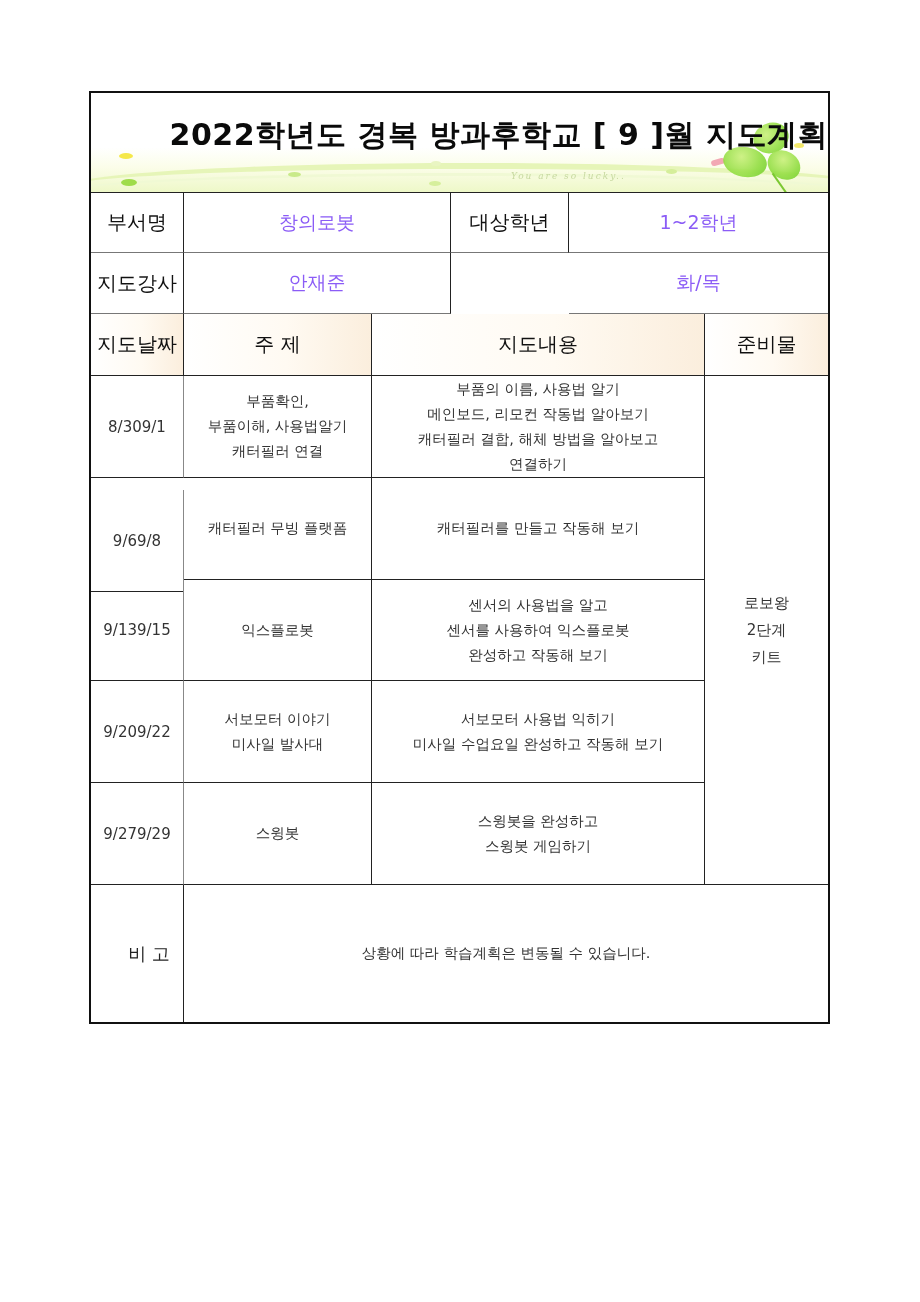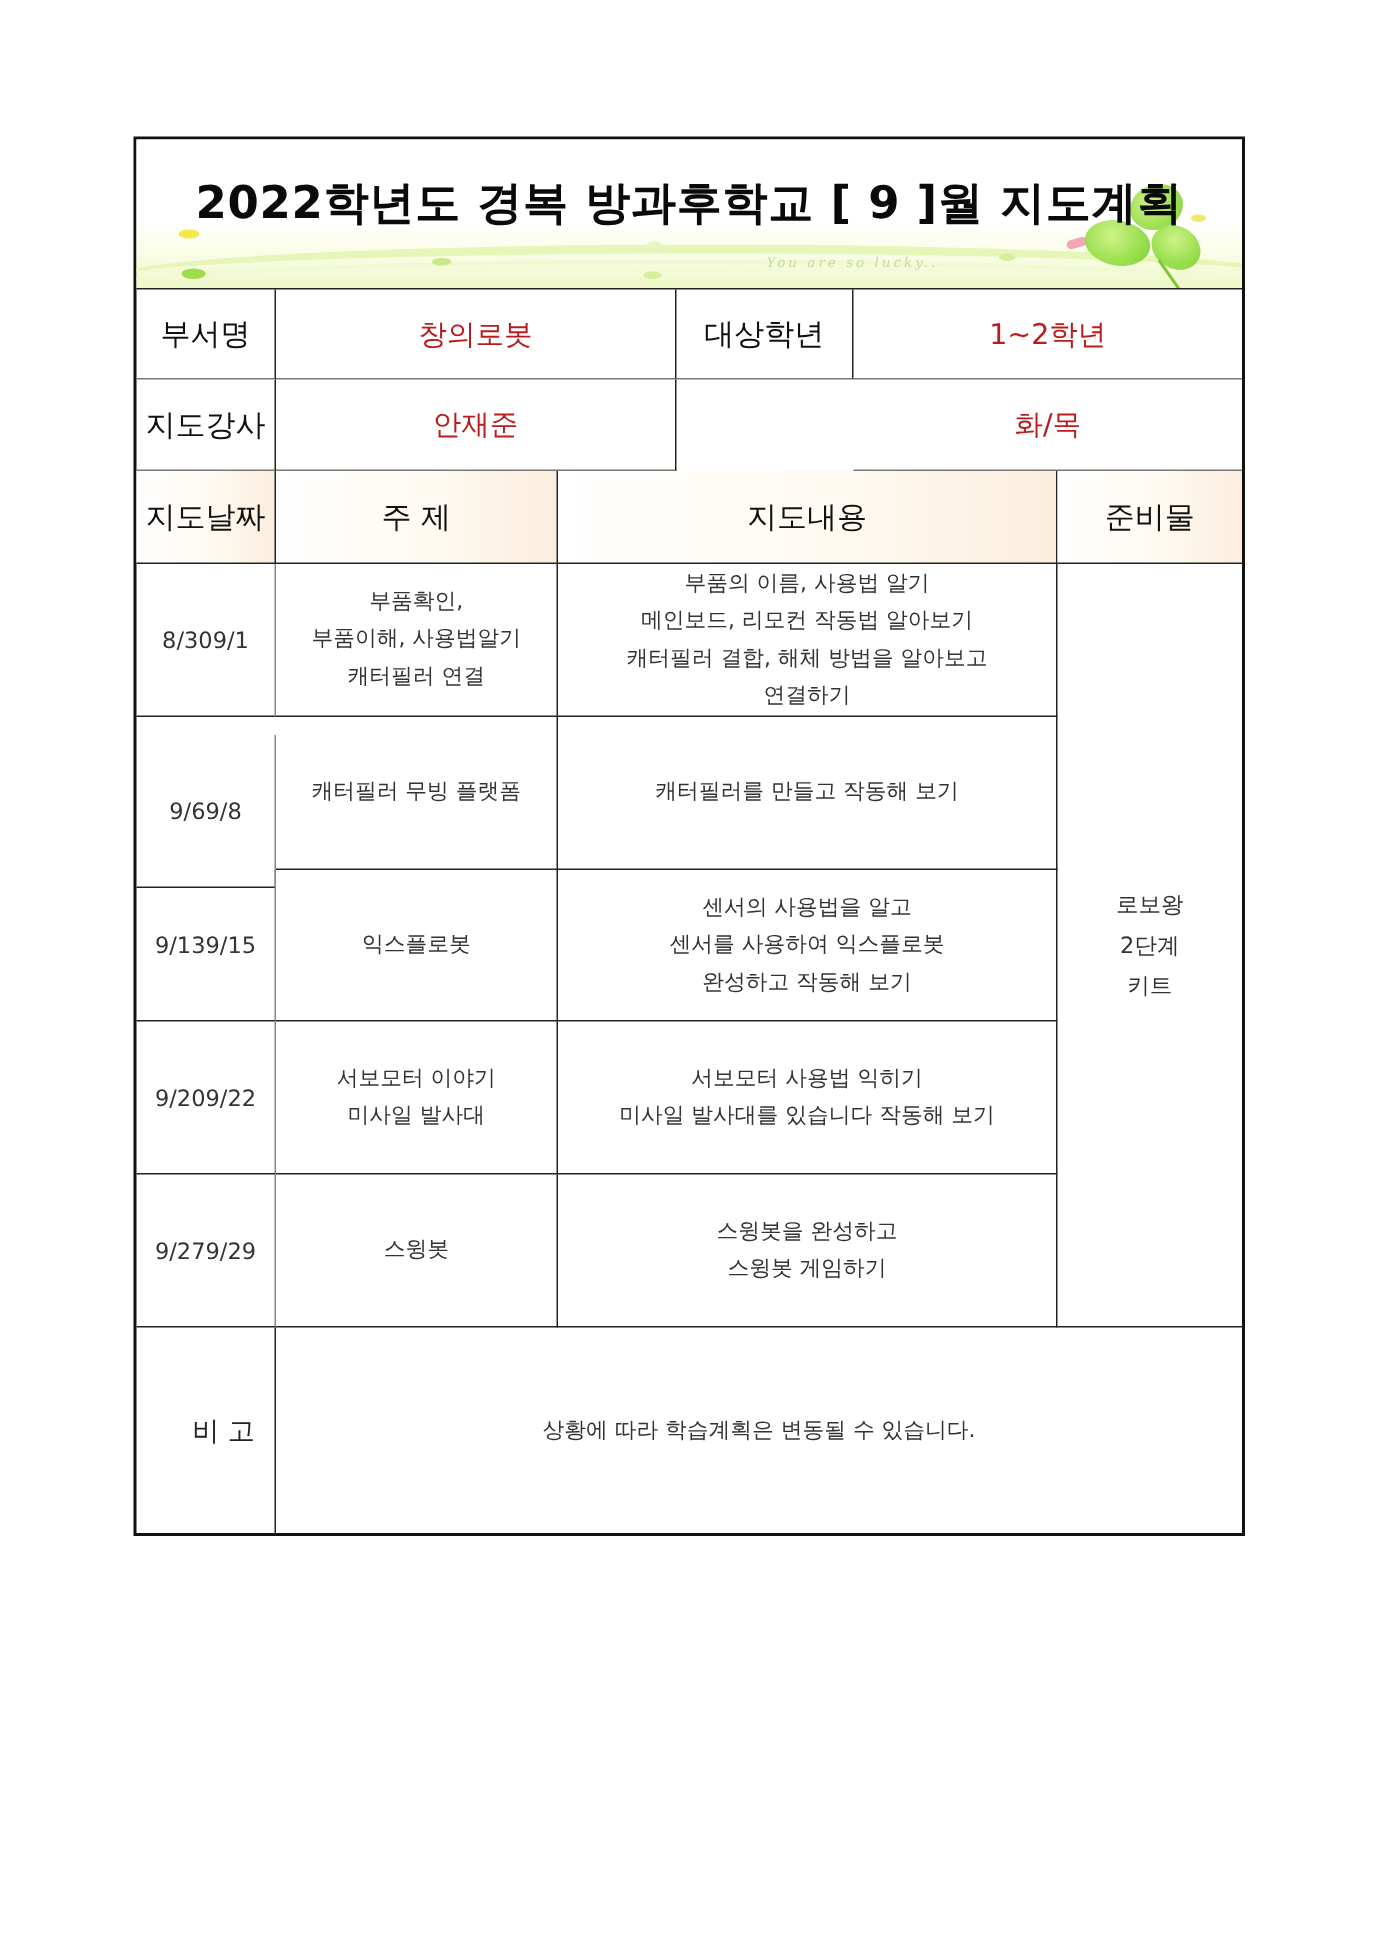--- a/index.html
+++ b/index.html
@@ -36,21 +36,21 @@
     .title-banner {
       left: 0; top: 0;
       width: 737px; height: 100px;
       border-bottom: 1.5px solid #222;
       background: linear-gradient(180deg, #ffffff 0%, #ffffff 55%, #fbfde9 75%, #eef8c8 100%);
       overflow: hidden;
     }
     .title-text {
       position: absolute;
       left: 0; right: 0; top: 22px;
-      text-align: center;
+      text-align: right;
       font-size: 30px;
       font-weight: bold;
       color: #0a0a0a;
       letter-spacing: 0.5px;
       z-index: 2;
     }
     .deco { position: absolute; z-index: 1; }
     .swoosh1 {
       left: -20px; top: 70px; width: 800px; height: 40px;
       border-radius: 50%;
@@ -88,21 +88,21 @@
     .b-bottom { border-bottom: 1.5px solid #222; }
     .b-bottom-gray { border-bottom: 1.5px solid #777; }
 
     .label-lg {
       font-size: 20px;
       color: #111;
       font-weight: 500;
     }
     .value-lg {
       font-size: 19px;
-      color: #b91c1c;
+      color: #8b5cf6;
     }
     .hdr {
       background: linear-gradient(90deg, #ffffff 0%, #fffaf2 55%, #fbeedd 100%);
       font-size: 20px;
       color: #111;
     }
     .body-text {
       font-size: 14.5px;
       line-height: 25px;
       color: #333;
@@ -199,21 +199,21 @@
   <div class="cell date-text b-right-gray b-bottom" style="left:0;top:588px;width:93px;height:102px;">
     <span>9/20</span>
     <span>9/22</span>
   </div>
   <div class="cell body-text b-right b-bottom" style="left:93px;top:588px;width:188px;height:102px;">
     <span>서보모터 이야기</span>
     <span>미사일 발사대</span>
   </div>
   <div class="cell body-text b-right b-bottom" style="left:281px;top:588px;width:333px;height:102px;">
     <span>서보모터 사용법 익히기</span>
-    <span>미사일 발사대를 있습니다 작동해 보기</span>
+    <span>미사일 수업요일 완성하고 작동해 보기</span>
   </div>
 
   <div class="cell date-text b-right-gray b-bottom" style="left:0;top:690px;width:93px;height:102px;">
     <span>9/27</span>
     <span>9/29</span>
   </div>
   <div class="cell body-text b-right b-bottom" style="left:93px;top:690px;width:188px;height:102px;">
     <span>스윙봇</span>
   </div>
   <div class="cell body-text b-right b-bottom" style="left:281px;top:690px;width:333px;height:102px;">

